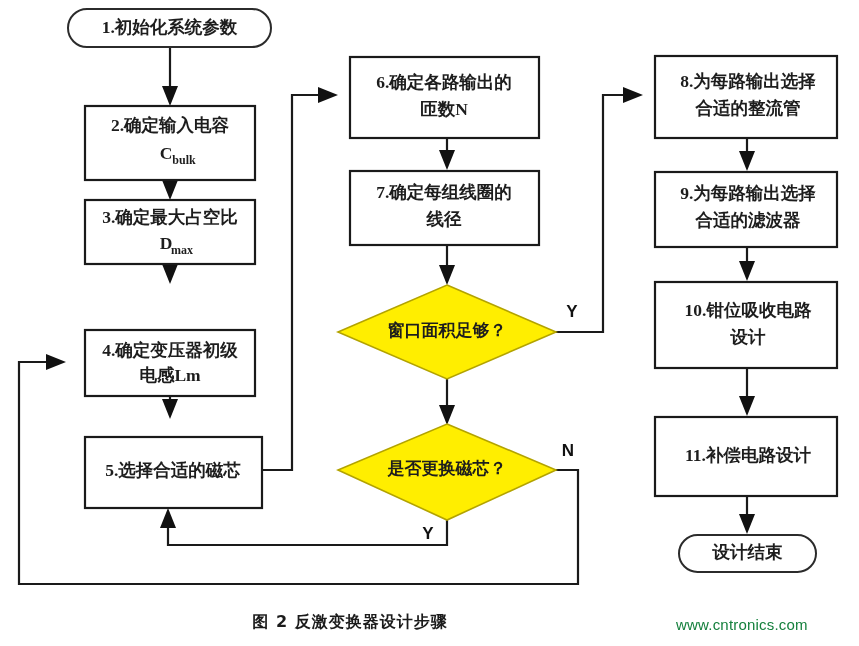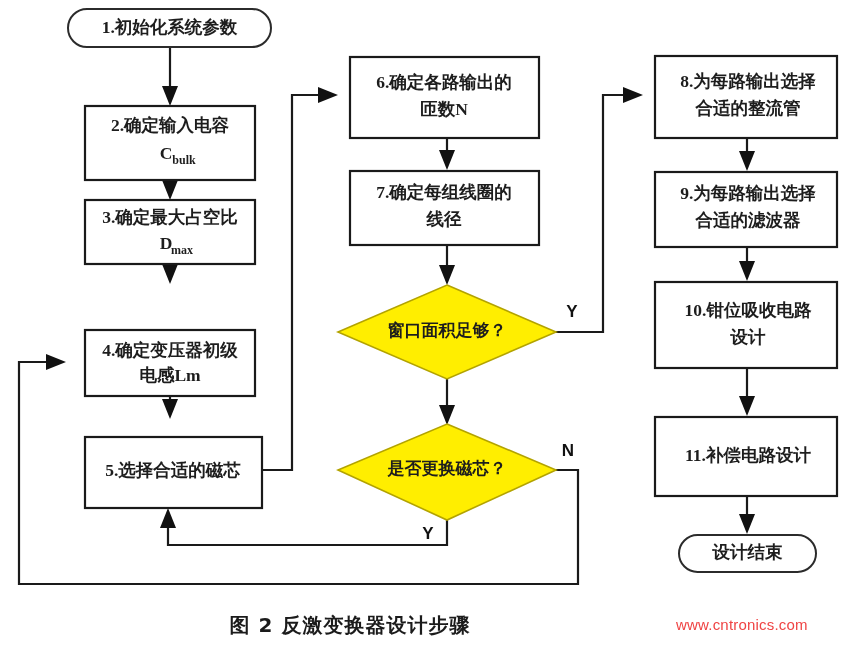--- a/index.html
+++ b/index.html
@@ -72,31 +72,31 @@
     dominant-baseline: middle;
   }
   .caption {
     position: absolute;
     left: 0;
     top: 612px;
     width: 700px;
     text-align: center;
     font-family: "DejaVu Sans", "Liberation Sans", sans-serif;
     font-weight: bold;
-    font-size: 20px;
+    font-size: 16px;
     color: #1b1b1b;
     letter-spacing: 1px;
   }
   .watermark {
     position: absolute;
     left: 676px;
     top: 616px;
     font-family: "Liberation Sans", "DejaVu Sans", sans-serif;
     font-size: 15px;
-    color: #ef4444;
+    color: #15803d;
     letter-spacing: 0.2px;
   }
 </style>
 </head>
 <body>
 
 <svg id="flow" width="859" height="646" viewBox="0 0 859 646">
 
   <g>
 

